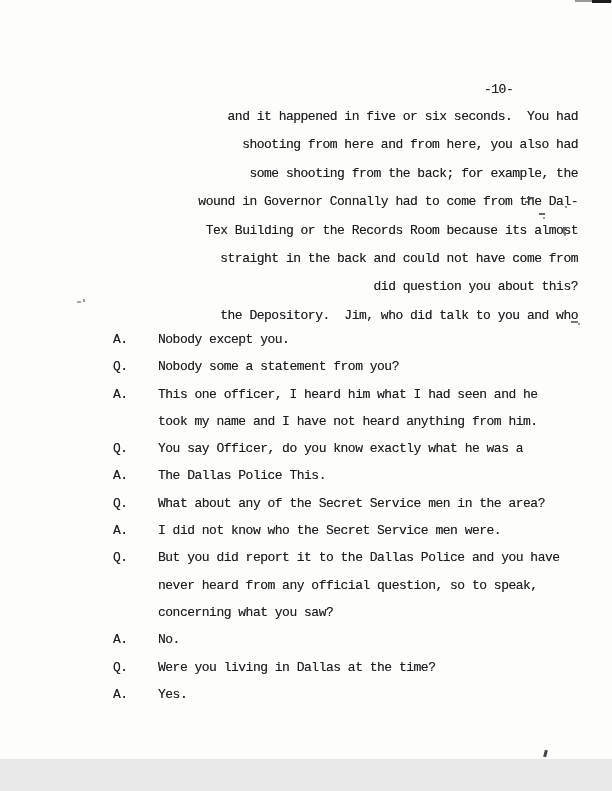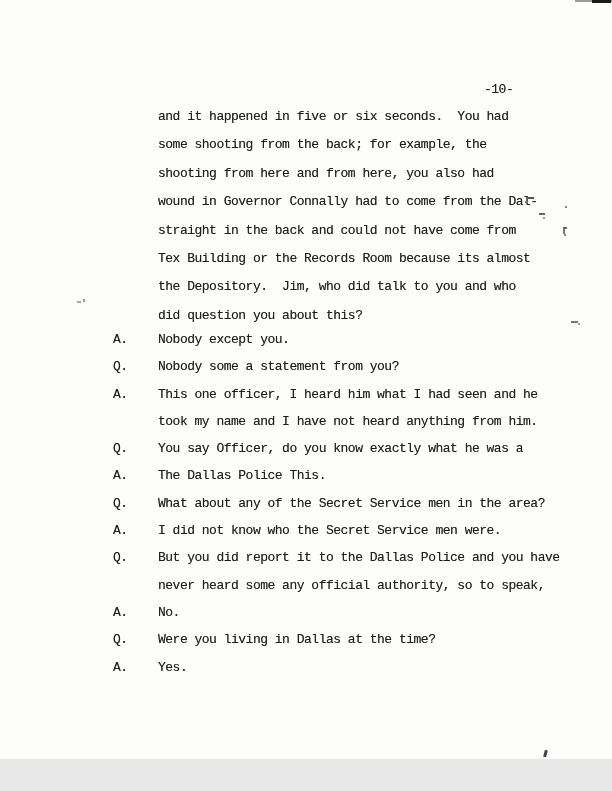--- a/index.html
+++ b/index.html
@@ -29,20 +29,21 @@
   #paragraph-block {
     position: absolute;
     left: 158px;
     top: 103px;
     width: 420px;
   }
   #paragraph-block .t-line {
     height: 28.4px;
     line-height: 28.4px;
     white-space: pre;
+    text-align: right;
   }
   #qa-block {
     position: absolute;
     left: 113px;
     top: 326px;
     width: 480px;
   }
   .qa-row {
     display: flex;
     height: 27.3px;
@@ -63,40 +64,41 @@
 </style>
 </head>
 <body>
 
 <div id="page" style="--ink: #1e1e1e; --paper: #fdfdfc;">
 
   <div id="page-number">-10-</div>
 
   <div id="paragraph-block">
     <div class="t-line">and it happened in five or six seconds.  You had</div>
+    <div class="t-line">shooting from here and from here, you also had</div>
     <div class="t-line">some shooting from the back; for example, the</div>
-    <div class="t-line">shooting from here and from here, you also had</div>
     <div class="t-line">wound in Governor Connally had to come from the Dal-</div>
+    <div class="t-line">Tex Building or the Records Room because its almost</div>
     <div class="t-line">straight in the back and could not have come from</div>
-    <div class="t-line">Tex Building or the Records Room because its almost</div>
+    <div class="t-line">did question you about this?</div>
     <div class="t-line">the Depository.  Jim, who did talk to you and who</div>
-    <div class="t-line">did question you about this?</div>
   </div>
 
   <div id="qa-block">
     <div class="qa-row"><span class="lbl">A.</span><span class="txt">Nobody except you.</span></div>
     <div class="qa-row"><span class="lbl">Q.</span><span class="txt">Nobody some a statement from you?</span></div>
     <div class="qa-row"><span class="lbl">A.</span><span class="txt">This one officer, I heard him what I had seen and he</span></div>
     <div class="qa-row"><span class="lbl"></span><span class="txt">took my name and I have not heard anything from him.</span></div>
     <div class="qa-row"><span class="lbl">Q.</span><span class="txt">You say Officer, do you know exactly what he was a</span></div>
     <div class="qa-row"><span class="lbl">A.</span><span class="txt">The Dallas Police This.</span></div>
     <div class="qa-row"><span class="lbl">Q.</span><span class="txt">What about any of the Secret Service men in the area?</span></div>
     <div class="qa-row"><span class="lbl">A.</span><span class="txt">I did not know who the Secret Service men were.</span></div>
     <div class="qa-row"><span class="lbl">Q.</span><span class="txt">But you did report it to the Dallas Police and you have</span></div>
-    <div class="qa-row"><span class="lbl"></span><span class="txt">never heard some any official authority, so to speak,</span></div>
+    <div class="qa-row"><span class="lbl"></span><span class="txt">never heard from any official question, so to speak,</span></div>
+    <div class="qa-row"><span class="lbl"></span><span class="txt">concerning what you saw?</span></div>
     <div class="qa-row"><span class="lbl">A.</span><span class="txt">No.</span></div>
     <div class="qa-row"><span class="lbl">Q.</span><span class="txt">Were you living in Dallas at the time?</span></div>
     <div class="qa-row"><span class="lbl">A.</span><span class="txt">Yes.</span></div>
   </div>
 
 <div class="speck" style="left: 575px; top: 0px; width: 37px; height: 2px; background: rgb(154, 154, 154);"></div>
     <div class="speck" style="left: 592px; top: 0px; width: 19px; height: 3px; background: rgb(28, 28, 28);"></div>
     <div class="speck" style="left: 527px; top: 197px; width: 7px; height: 2px; background: rgb(85, 85, 85);"></div>
     <div class="speck" style="left: 525px; top: 201px; width: 3px; height: 2px; background: rgb(119, 119, 119);"></div>
     <div class="speck" style="left: 565px; top: 206px; width: 2px; height: 2px; background: rgb(136, 136, 136);"></div>

